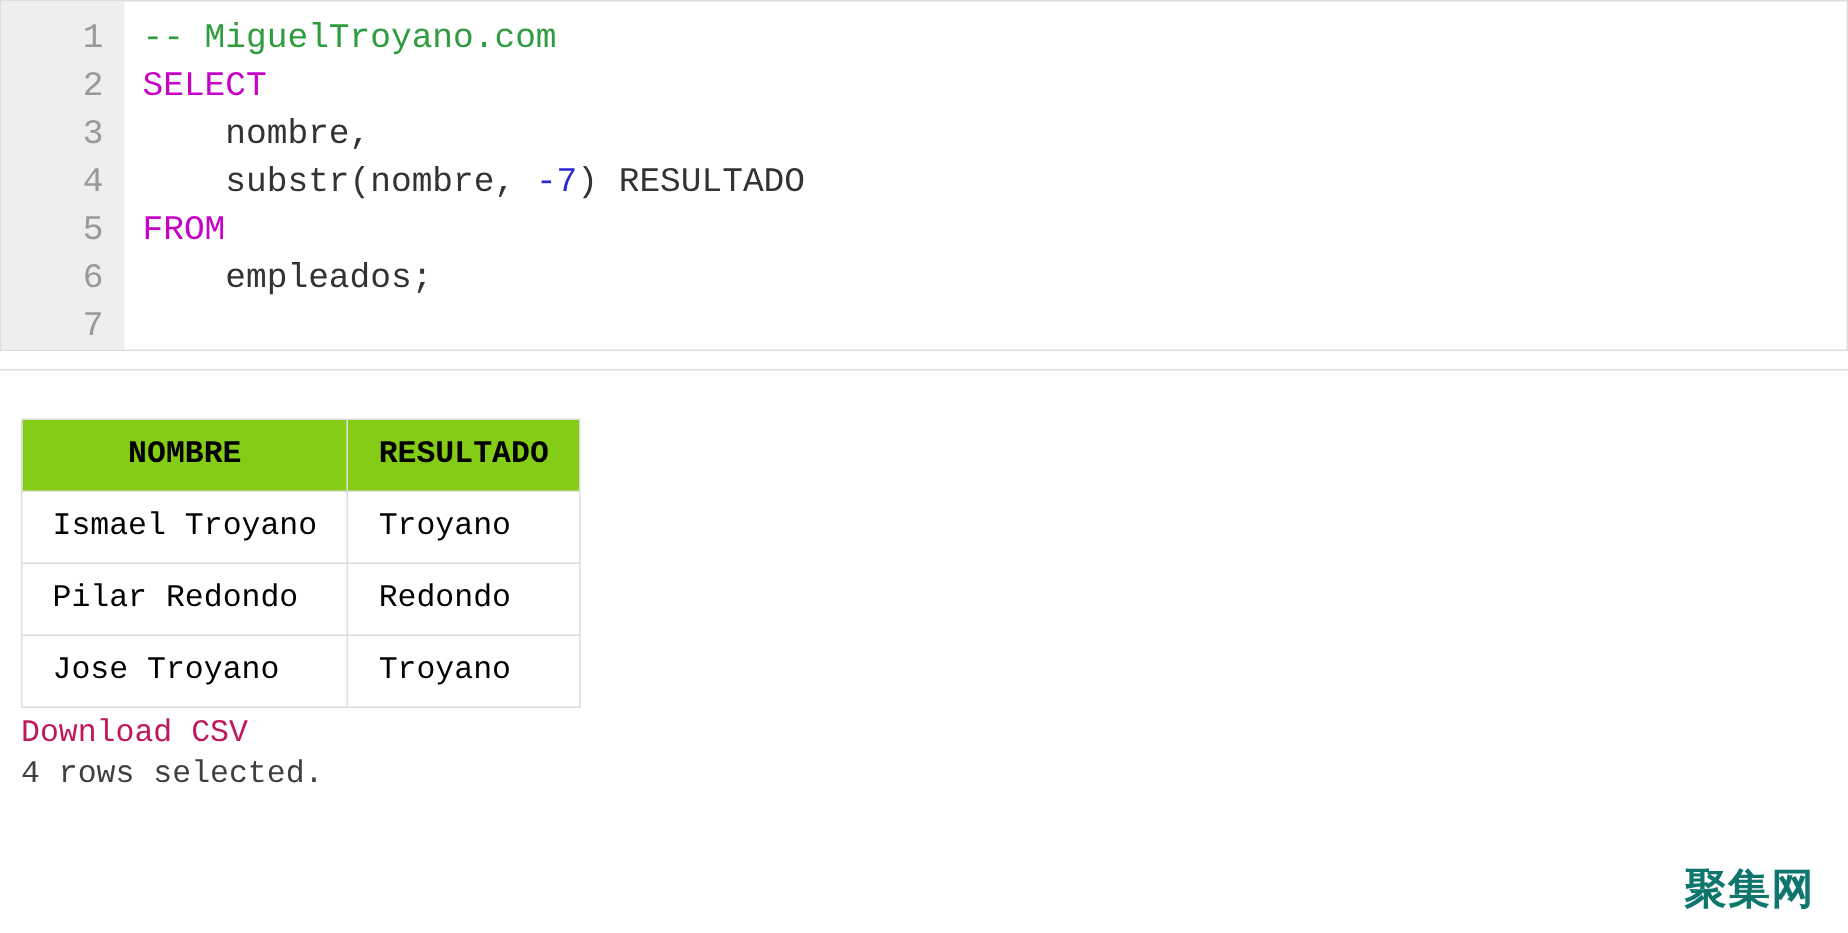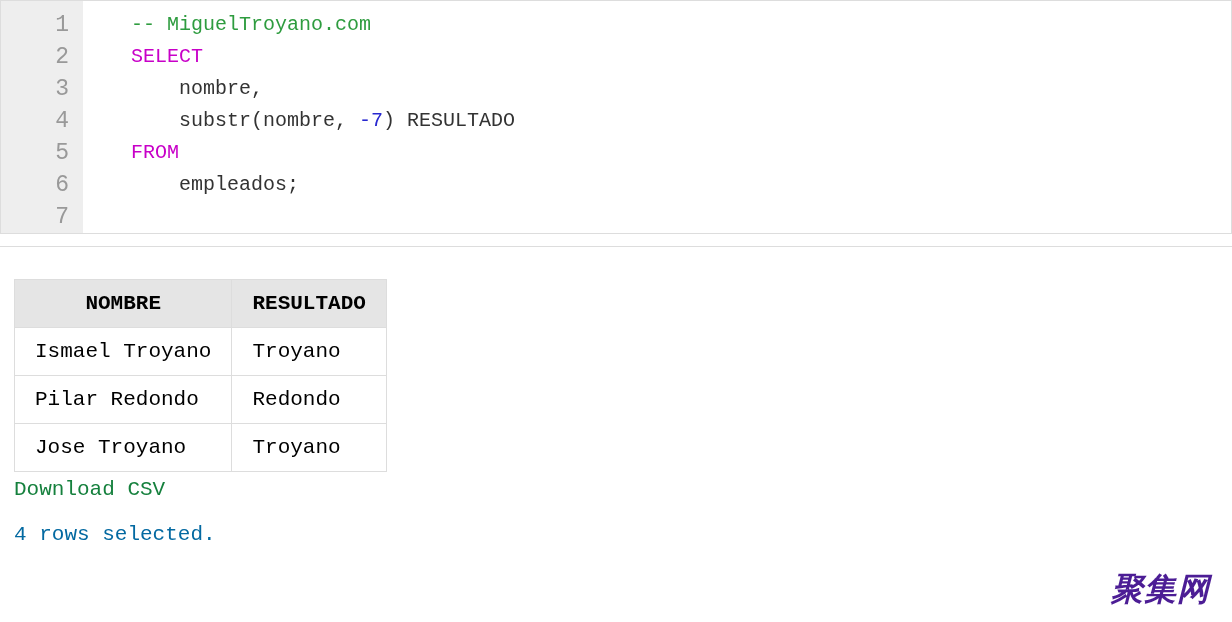--- a/index.html
+++ b/index.html
@@ -22,27 +22,26 @@
       padding: 8px 14px 0 0;
       font-size: 23px;
       line-height: 32px;
       min-width: 82px;
       user-select: none;
       font-family: Consolas, Monaco, 'Courier New', monospace;
     }
     .gutter div { }
     .code {
       padding: 8px 0 0 12px;
-      font-size: 20px;
+      font-size: 23px;
       line-height: 32px;
       white-space: pre;
       font-family: Consolas, Monaco, 'Courier New', monospace;
       flex: 1;
       overflow: hidden;
-      margin-left: 36px;
     }
     .c-comment { color: #2e9c3f; }
     .c-keyword { color: #c800c8; }
     .c-number { color: #2828d0; }
     .c-text { color: #333; }
     .results-wrap {
       padding: 32px 14px 0 14px;
       border-top: 1px solid #ddd;
       margin-top: 12px;
     }
@@ -54,47 +53,46 @@
       font-family: Consolas, Monaco, 'Courier New', monospace;
       font-size: 21px;
     }
     table.result-table th,
     table.result-table td {
       border: 1px solid #ddd;
       padding: 12px 20px;
       text-align: left;
     }
     table.result-table th {
-      background: #e5e5e5;
+      background: #84cc16;
       font-weight: bold;
       text-align: center;
     }
     .download-link {
-      color: #15803d;
+      color: #be185d;
       font-family: Consolas, Monaco, 'Courier New', monospace;
       font-size: 21px;
       margin-top: 6px;
       display: inline-block;
       cursor: pointer;
     }
     .status-text {
-      color: #0369a1;
+      color: #404040;
       font-family: Consolas, Monaco, 'Courier New', monospace;
       font-size: 21px;
-      margin-top: 22px;
+      margin-top: 4px;
     }
     .watermark {
       position: absolute;
       right: 22px;
       bottom: 10px;
       font-family: Arial, sans-serif;
       font-weight: 900;
-      font-style: italic;
-      font-size: 32px;
-      color: #4c1d95;
+      font-size: 28px;
+      color: #0f766e;
       letter-spacing: 1px;
     }
   </style>
 </head>
 <body>
 
 <div class="editor">
   <div class="gutter">
     <div>1</div>
     <div>2</div>

